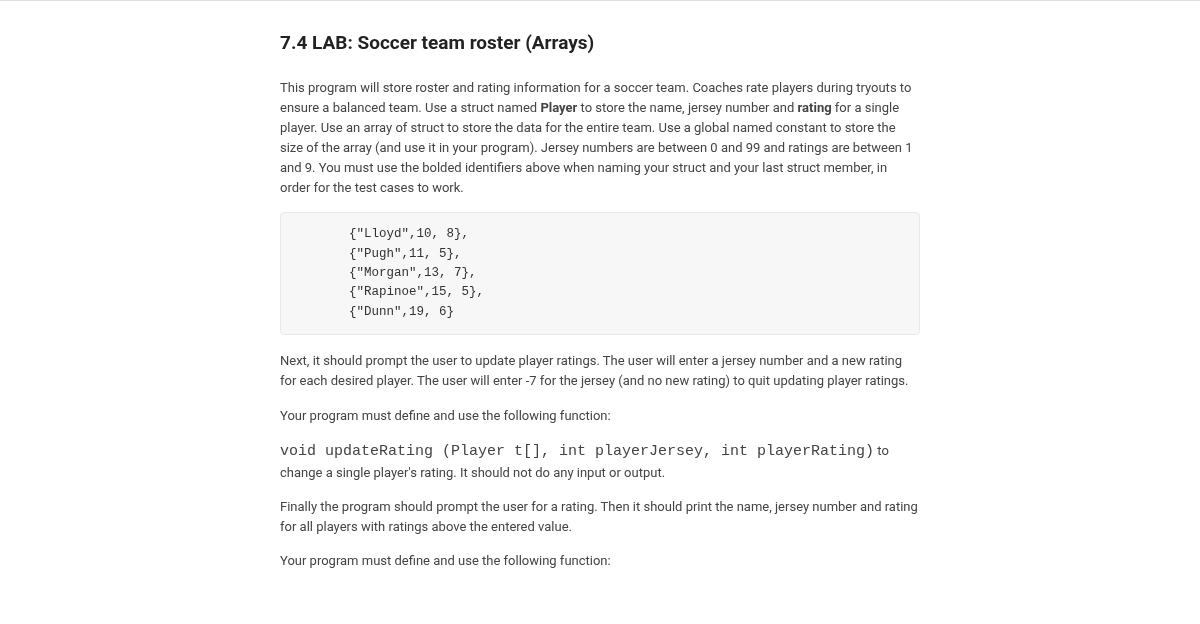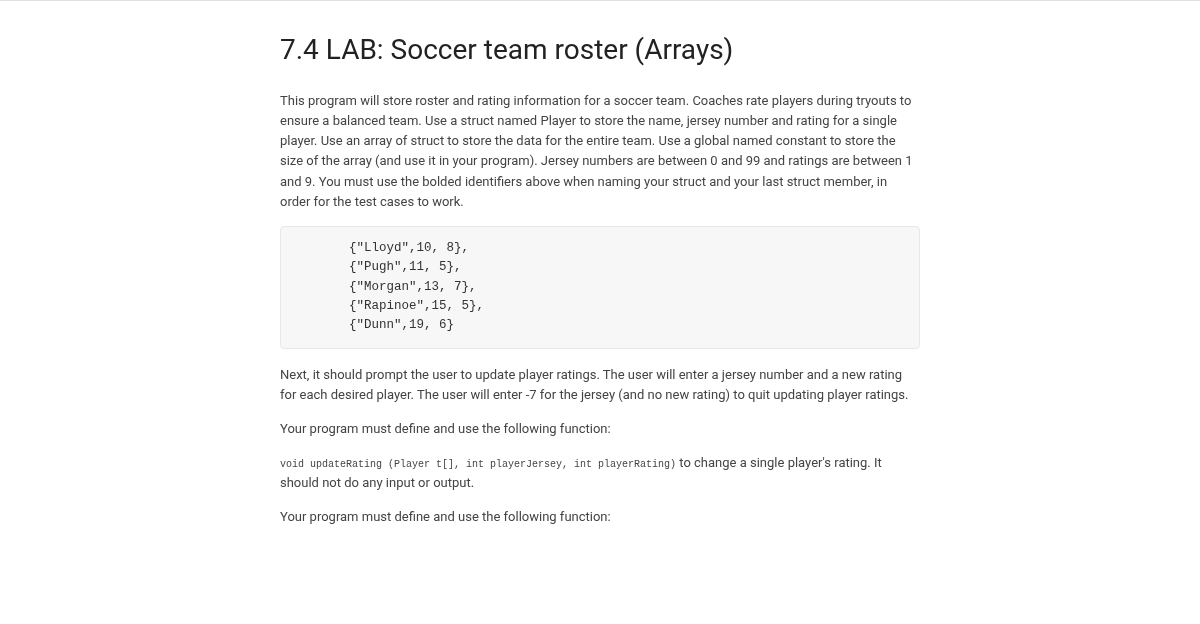--- a/index.html
+++ b/index.html
@@ -18,53 +18,53 @@
       width: 1200px;
       margin: 0 auto;
       border-top: 1px solid #e0e0e0;
     }
     .content {
       max-width: 680px;
       margin: 0 auto;
       padding: 28px 20px 40px 20px;
     }
     h1.title {
-      font-size: 28px;
-      font-weight: 400;
+      font-size: 19px;
+      font-weight: 700;
       color: #222;
       margin-bottom: 20px;
     }
     p.para {
       font-size: 13px;
       color: #444;
       margin-bottom: 14px;
       line-height: 1.55;
     }
     p.para strong {
-      font-weight: 400;
+      font-weight: 700;
     }
     .code-block {
       background: #f7f7f7;
       border: 1px solid #e8e8e8;
       border-radius: 4px;
       padding: 12px 14px;
       margin-bottom: 16px;
       font-family: "Courier New", Courier, monospace;
       font-size: 12.5px;
       color: #333;
       white-space: pre;
       overflow-x: auto;
       line-height: 1.55;
     }
     .code-block.indented {
       padding-left: 68px;
     }
     code.inline {
       font-family: "Courier New", Courier, monospace;
-      font-size: 10px;
+      font-size: 15px;
     }
   </style>
 </head>
 <body>
 
 <div class="page-wrapper">
   <div class="content">
 
     <h1 class="title">7.4 LAB: Soccer team roster (Arrays)</h1>
 
@@ -80,17 +80,18 @@
 {"Dunn",19, 6}</div>
 
     <p class="para">Next, it should prompt the user to update player ratings. The user will enter a jersey number and a new rating for each desired player. The user will enter -7 for the jersey (and no new rating) to quit updating player ratings.</p>
 
     <p class="para">Your program must define and use the following function:</p>
 
     <p class="para">
       <code class="inline">void updateRating (Player t[], int playerJersey, int playerRating)</code><span> to change a single player's rating. It should not do any input or output.</span>
     </p>
 
+    <p class="para">Finally the program should prompt the user for a rating. Then it should print the name, jersey number and rating for all players with ratings above the entered value.</p>
 
     <p class="para">Your program must define and use the following function:</p>
 
   </div>
 </div>
 
 </body></html>

